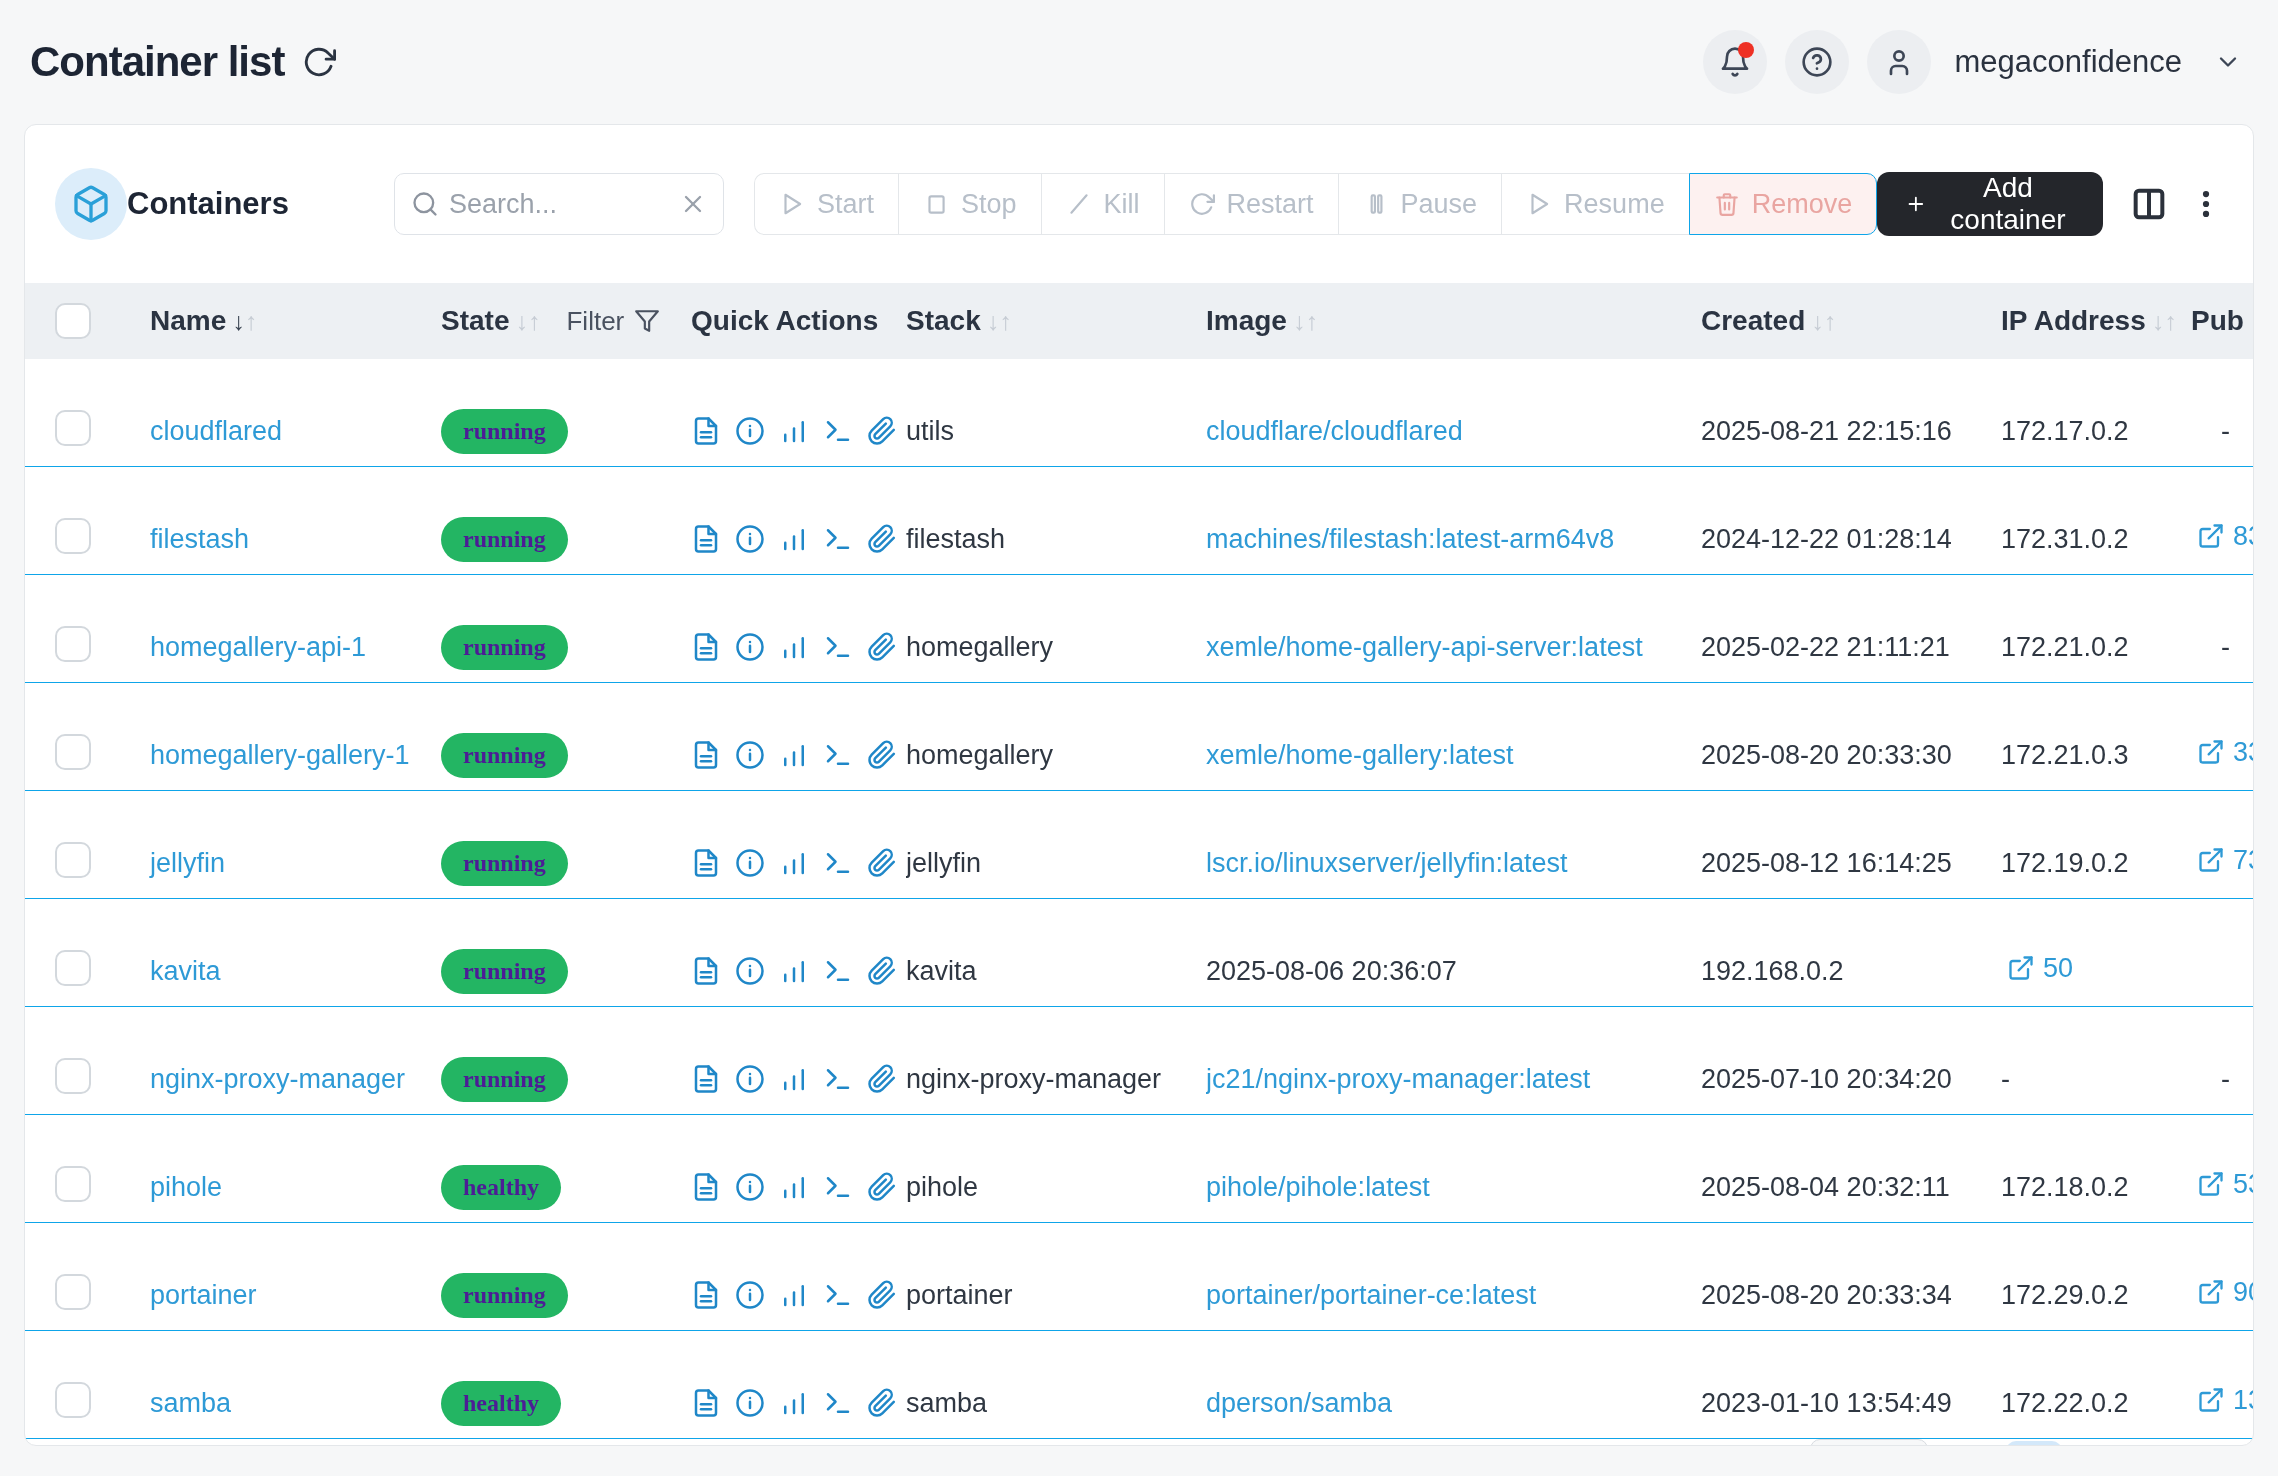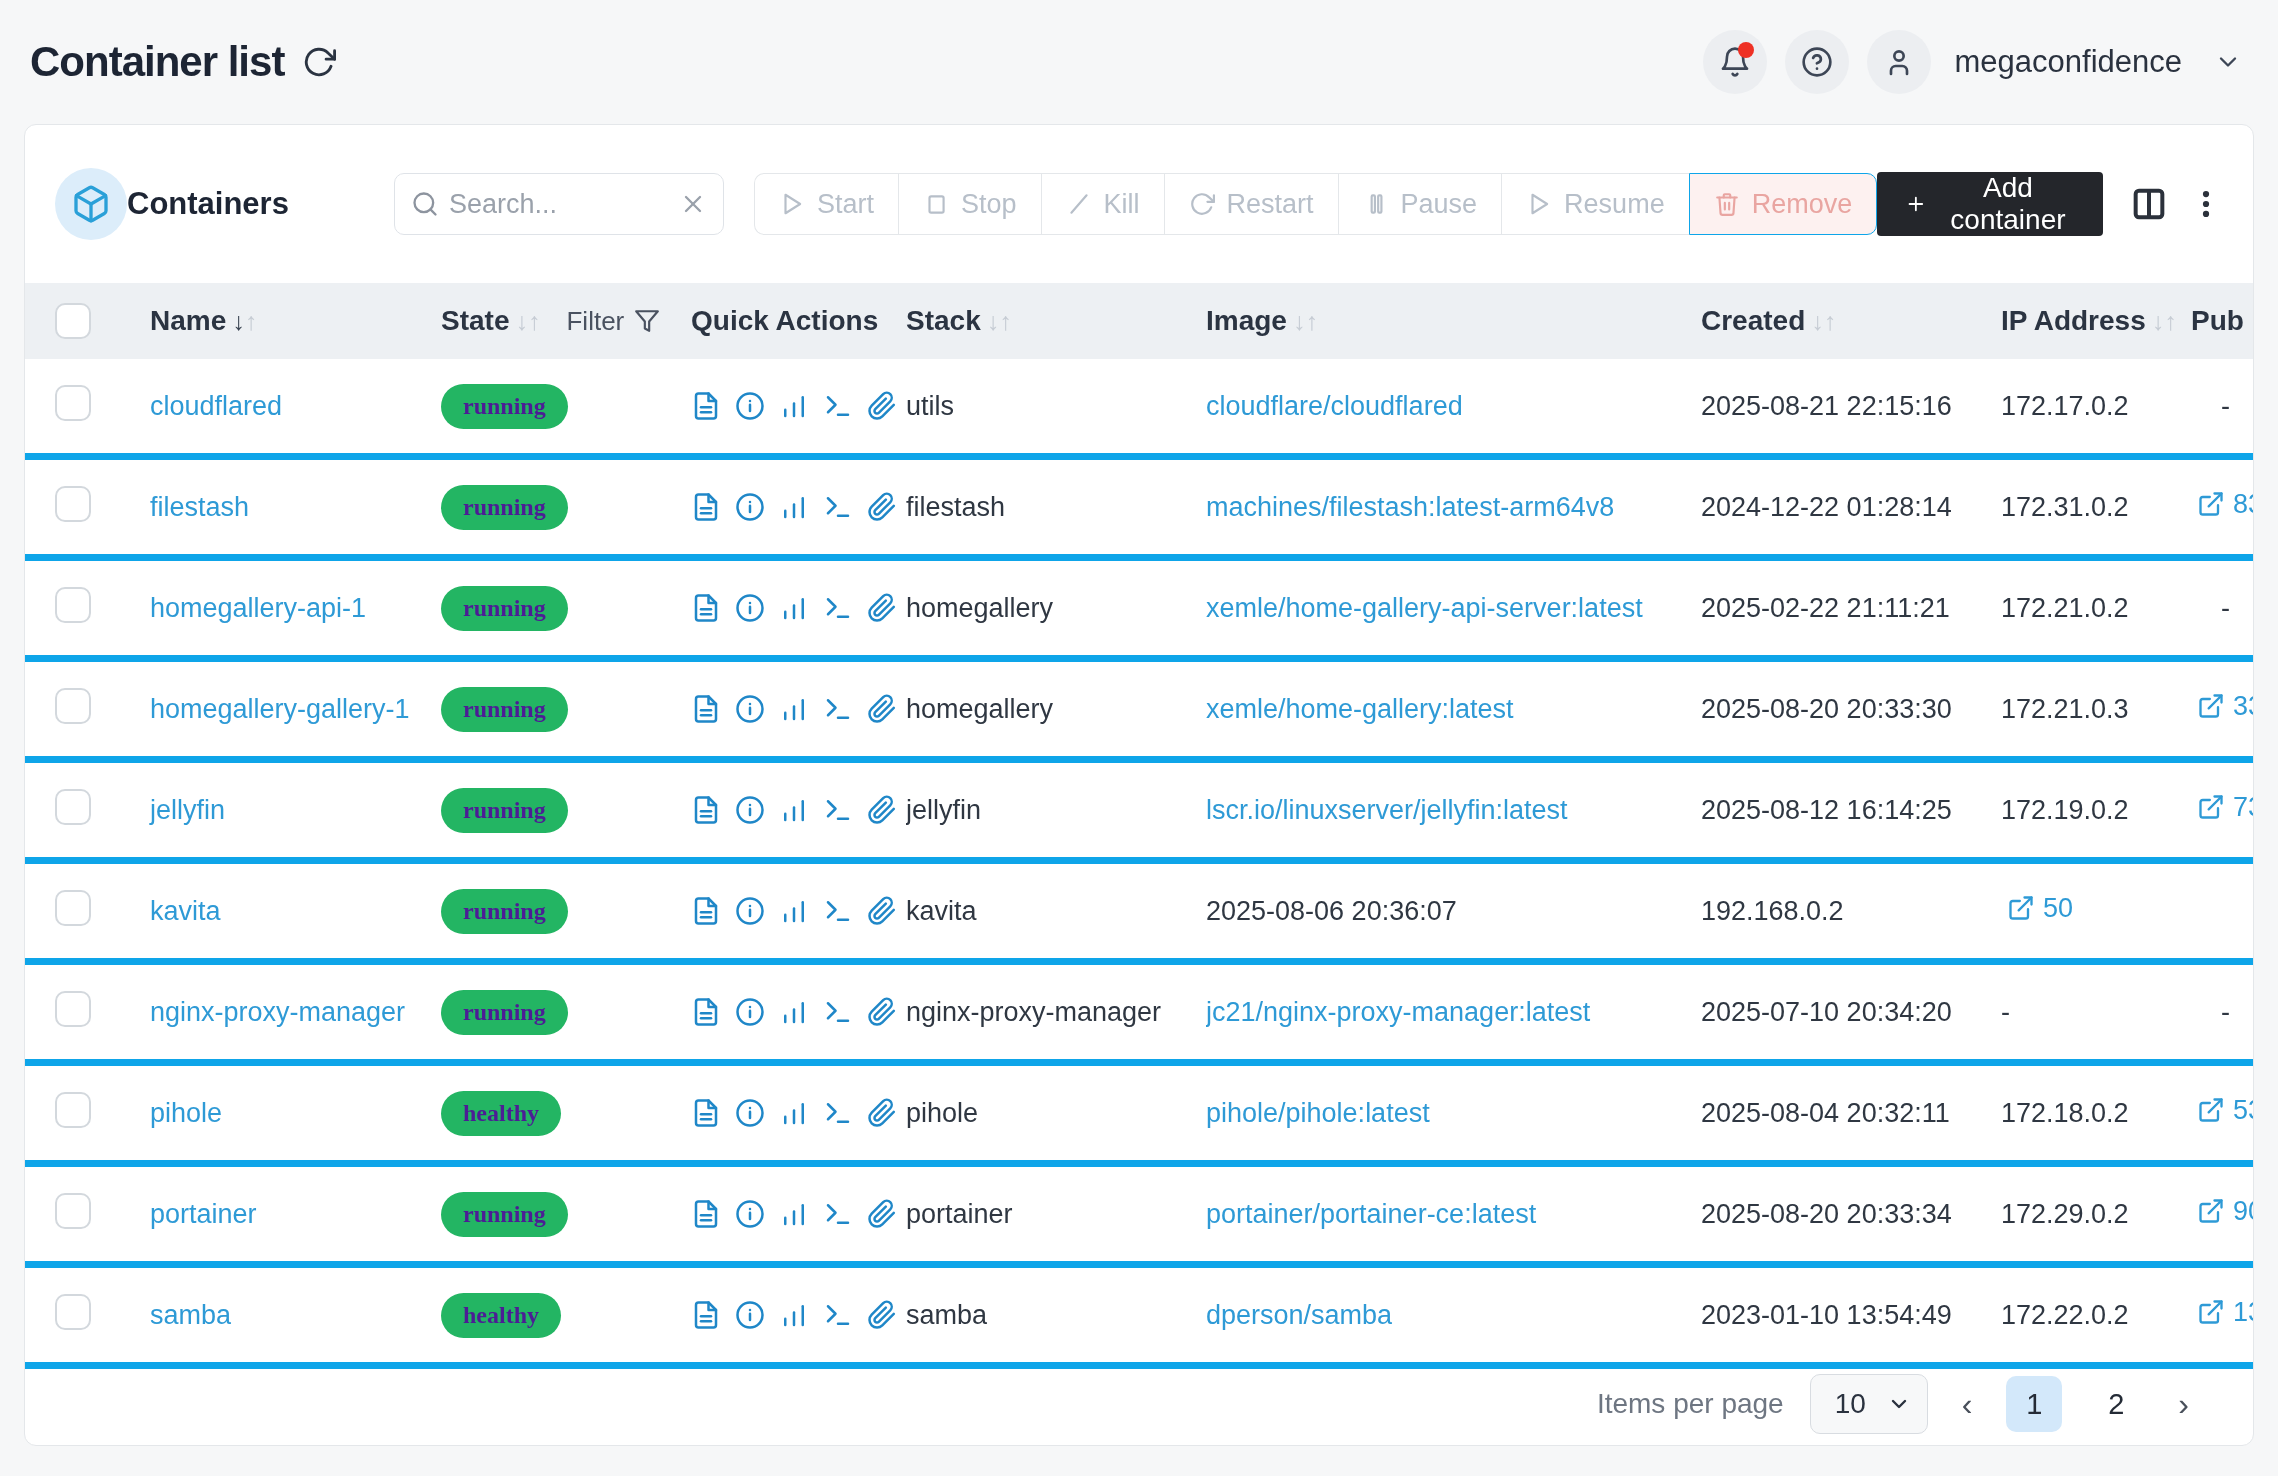--- a/index.html
+++ b/index.html
@@ -32,38 +32,38 @@
   .search-box input::placeholder { color:#9aa1ab; }
   .search-clear { background:none; border:none; color:#9aa1ab; display:flex; cursor:pointer; }
 
   
   .btn-group { display:flex; margin-left:30px; height:62px; }
   .seg-btn { display:flex; align-items:center; gap:12px; padding:0 24px; font-size:27px; background:#fff; border:1px solid #e4e7ea; border-right:none; color:#b7bfc9; cursor:pointer; font-family:inherit; }
   .seg-btn svg { width:26px; height:26px; }
   .seg-btn:first-child { border-radius:10px 0 0 10px; }
   .seg-btn.danger { border:1px solid #0ea5e9; background:#fdf1f0; color:#e9a5a1; border-radius:0 10px 10px 0; }
 
-  .add-btn { margin-left:auto; height:64px; display:flex; align-items:center; gap:14px; background:#24262b; color:#ffffff; border:none; border-radius:4px; padding:0 28px; font-size:28px; cursor:pointer; font-family:inherit; }
+  .add-btn { margin-left:auto; height:64px; display:flex; align-items:center; gap:14px; background:#24262b; color:#ffffff; border:none; border-radius:12px; padding:0 28px; font-size:28px; cursor:pointer; font-family:inherit; }
   .add-btn svg { width:28px; height:28px; }
   .icon-plain-btn { background:none; border:none; color:#2b313b; display:flex; align-items:center; justify-content:center; cursor:pointer; }
   .columns-btn { margin-left:26px; } .columns-btn svg { width:40px; height:40px; }
   .kebab-btn { margin-left:20px; } .kebab-btn svg { width:34px; height:34px; }
 
   
   .grid-row { display:grid; grid-template-columns:100px 316px 250px 215px 300px 495px 300px 190px 1fr; align-items:center; }
   .thead { height:76px; background:#edf0f3; font-size:28px; font-weight:700; color:#2b3442; flex:none; }
   .th { display:flex; align-items:center; white-space:nowrap; }
   .th-name { padding-left:25px; }
   .sort { display:inline-flex; margin-left:6px; font-size:25px; font-weight:400; }
   .sort .arr { color:#c6ccd4; } .sort .arr.active { color:#3a4452; }
   .filter-label { font-size:26px; font-weight:400; color:#4a5260; margin-left:26px; display:flex; align-items:center; gap:10px; }
   .filter-label svg { width:26px; height:26px; color:#4a5260; }
 
   .tbody { flex:none; }
-  .tr { height:101px; border-bottom:7px solid #0ea5e9; font-size:27px; color:#2f3742; }
+  .tr { height:71px; border-bottom:1px solid #0ea5e9; font-size:27px; color:#2f3742;margin-top:37px; }
   .td { white-space:nowrap; overflow:hidden; }
   .td-cb, .th-cb { padding-left:30px; }
   .checkbox { width:36px; height:36px; border:2px solid #d3d8dd; border-radius:10px; background:#fff; display:inline-block; cursor:pointer; }
   .td-name { padding-left:25px; }
   a.link { color:#2e9ad6; text-decoration:none; cursor:pointer; }
   .badge { display:inline-block; background:#23b563; color:#4c1d95; font-weight:700; font-size:24px; padding:9px 22px; border-radius:999px;font-family:Liberation Serif, serif; }
   .td-qa { display:flex; gap:14px; align-items:center; }
   .qa { color:#1f87c8; display:flex; cursor:pointer; }
   .qa svg { width:30px; height:30px; }
   .td-ports { padding-left:6px; }

